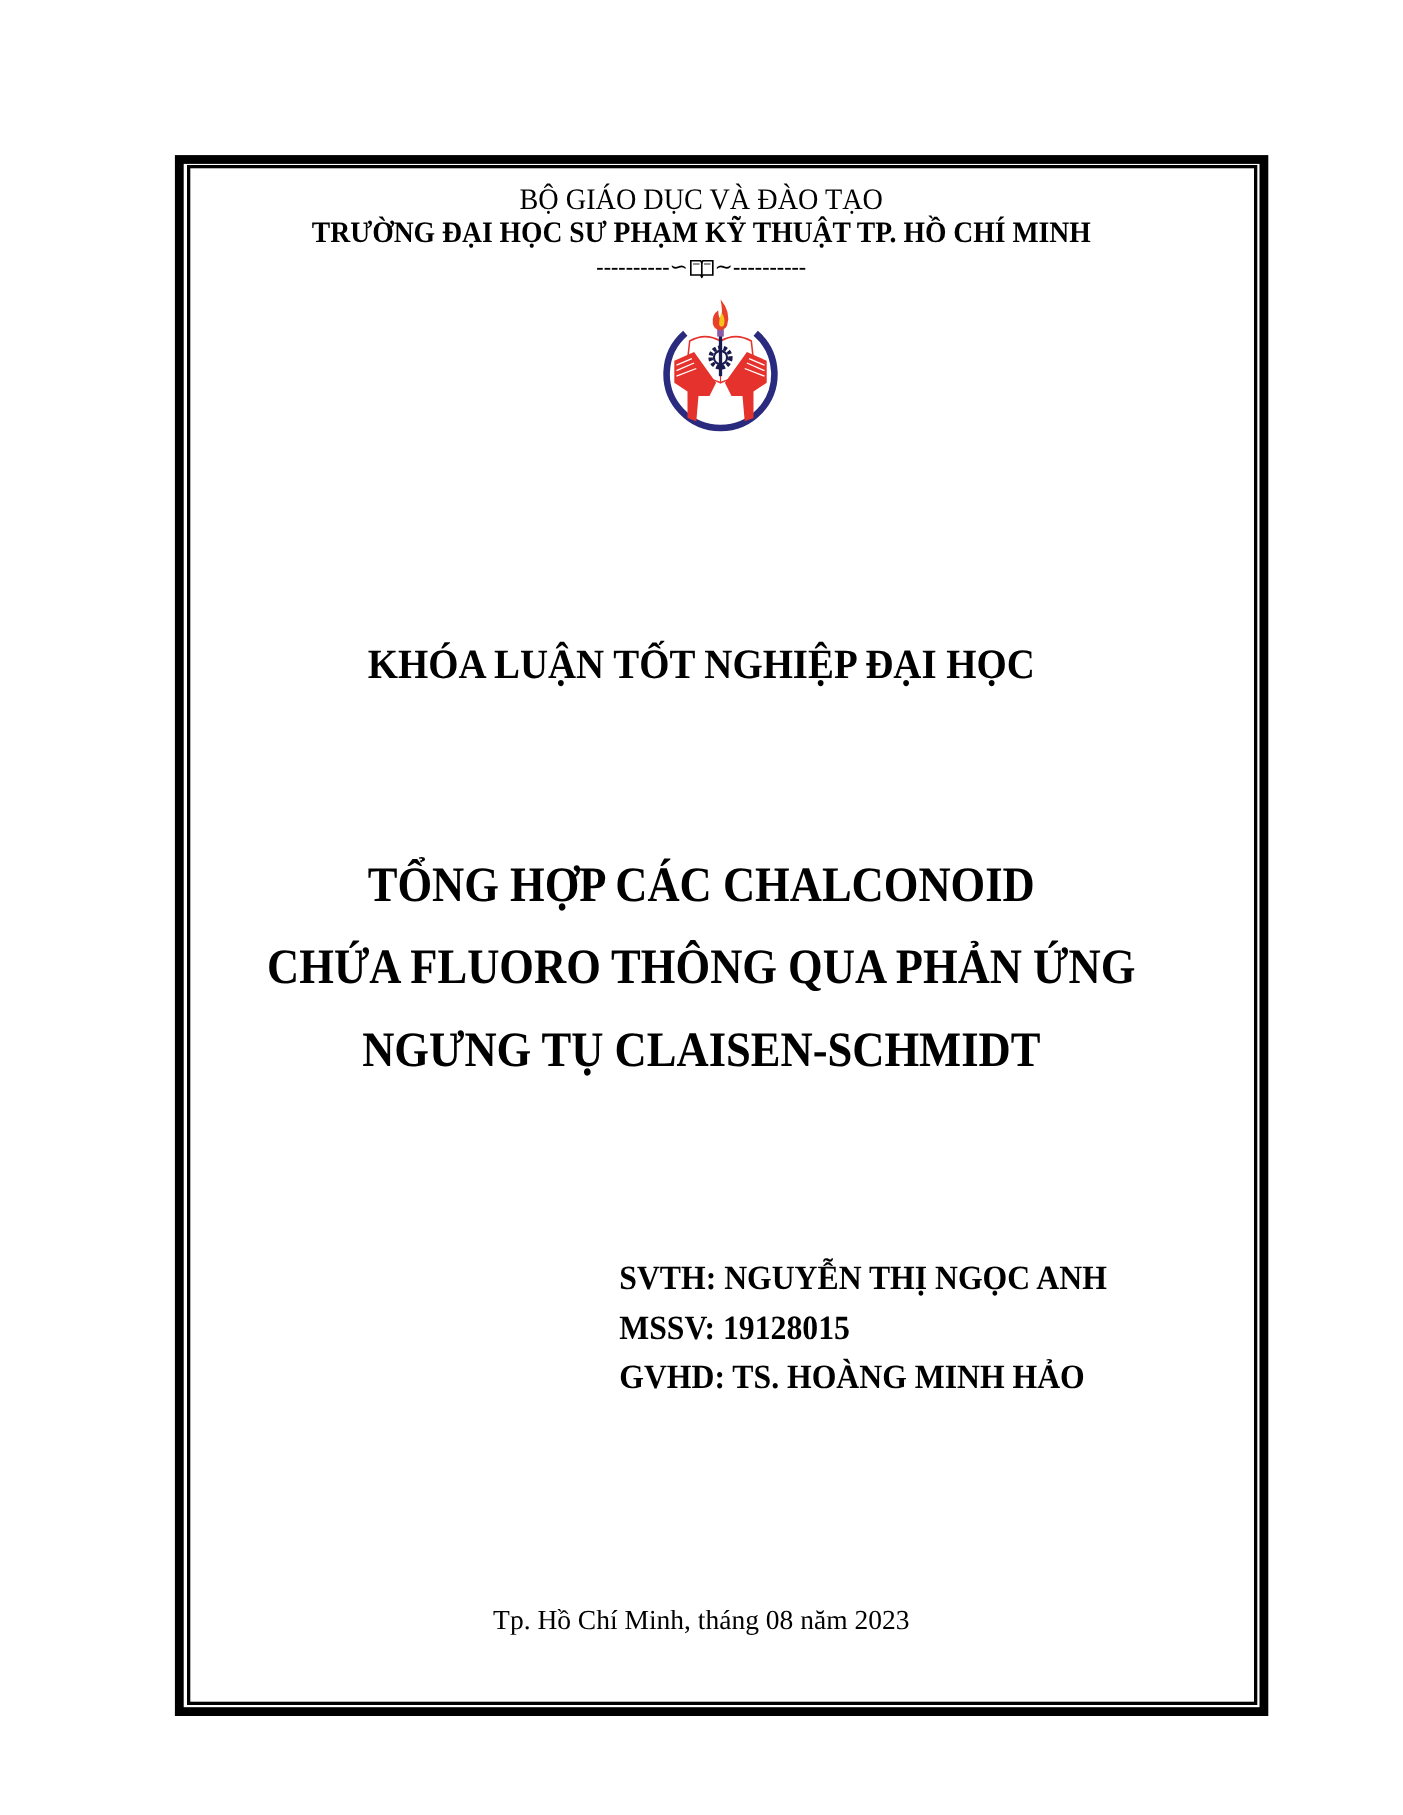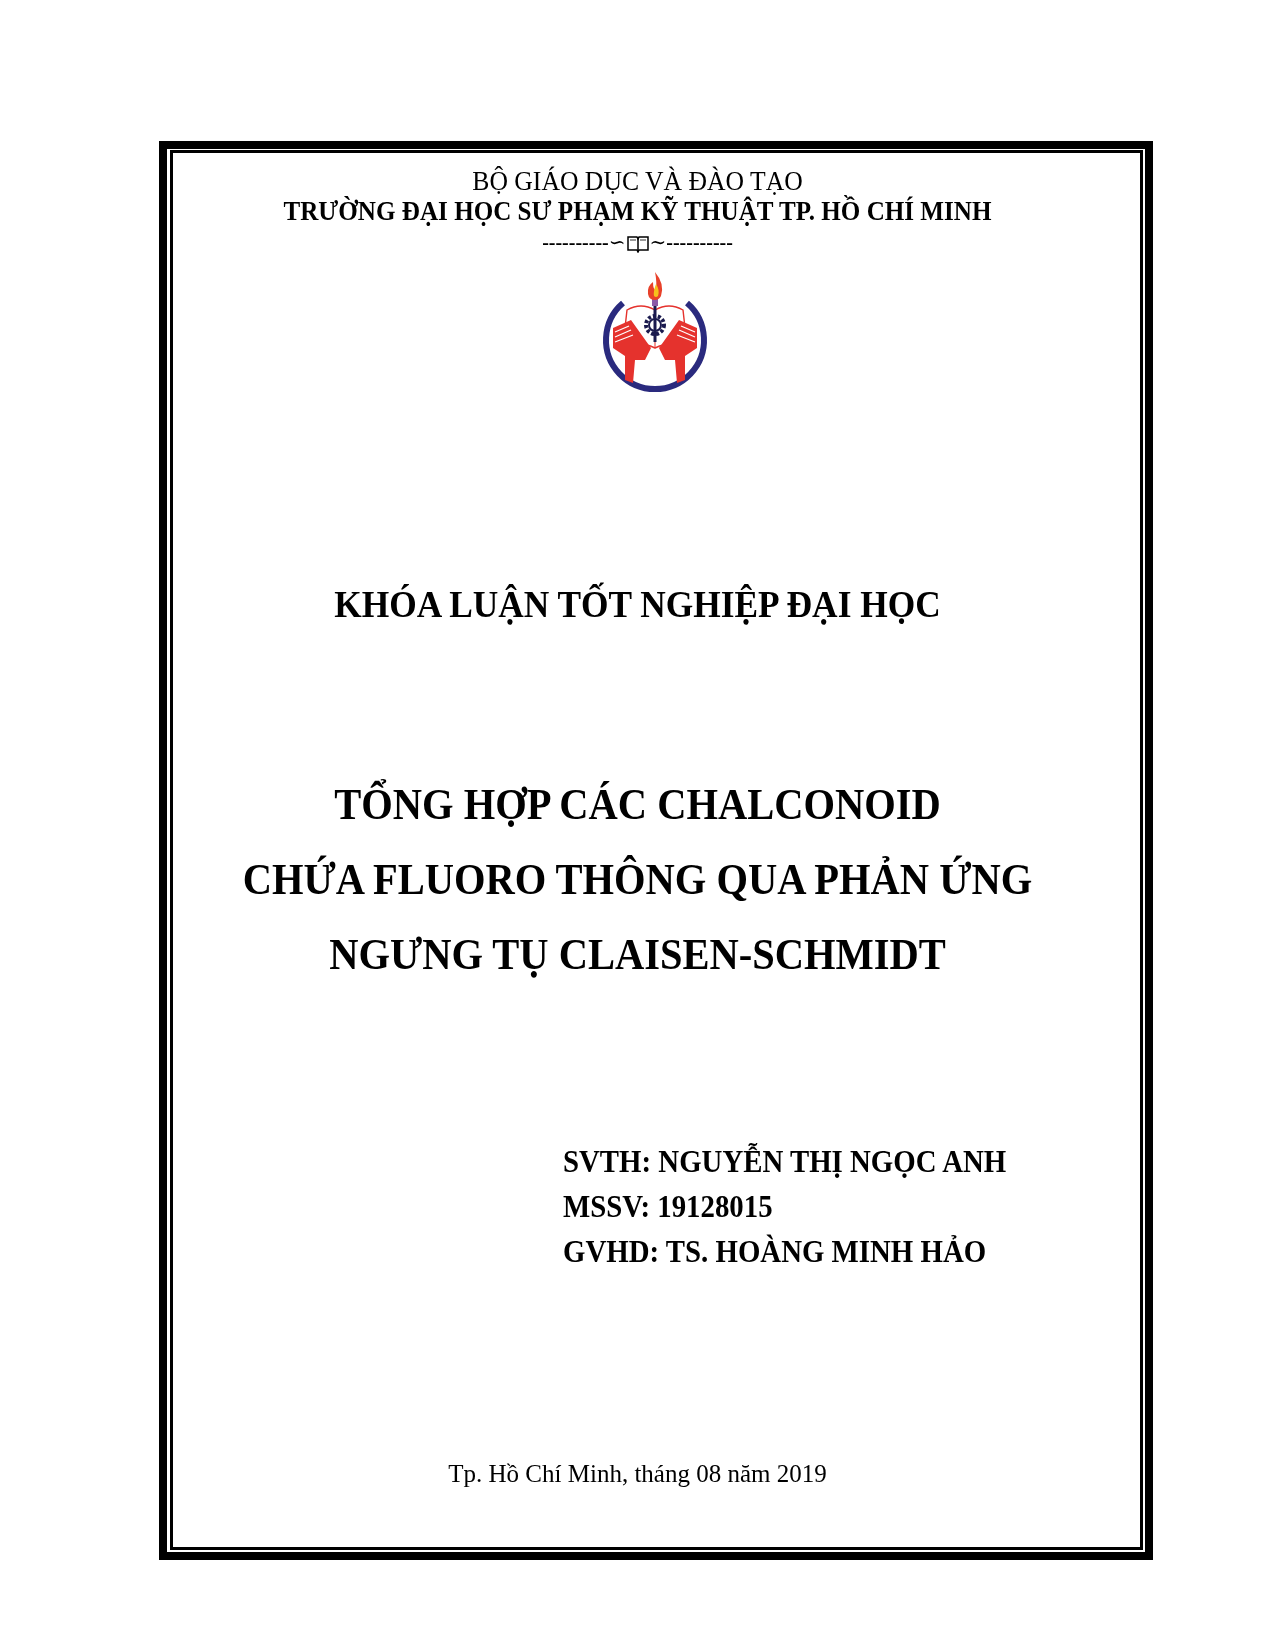--- a/index.html
+++ b/index.html
@@ -75,13 +75,13 @@
 <div class="line thesis-type">KHÓA LUẬN TỐT NGHIỆP ĐẠI HỌC</div>
 
 <div class="line title title-1">TỔNG HỢP CÁC CHALCONOID</div>
 <div class="line title title-2">CHỨA FLUORO THÔNG QUA PHẢN ỨNG</div>
 <div class="line title title-3">NGƯNG TỤ CLAISEN-SCHMIDT</div>
 
 <div class="info info-1">SVTH: NGUYỄN THỊ NGỌC ANH</div>
 <div class="info info-2">MSSV: 19128015</div>
 <div class="info info-3">GVHD: TS. HOÀNG MINH HẢO</div>
 
-<div class="line footer">Tp. Hồ Chí Minh, tháng 08 năm 2019</div>
+<div class="line footer">Tp. Hồ Chí Minh, tháng 08 năm 2023</div>
 
 </body></html>

